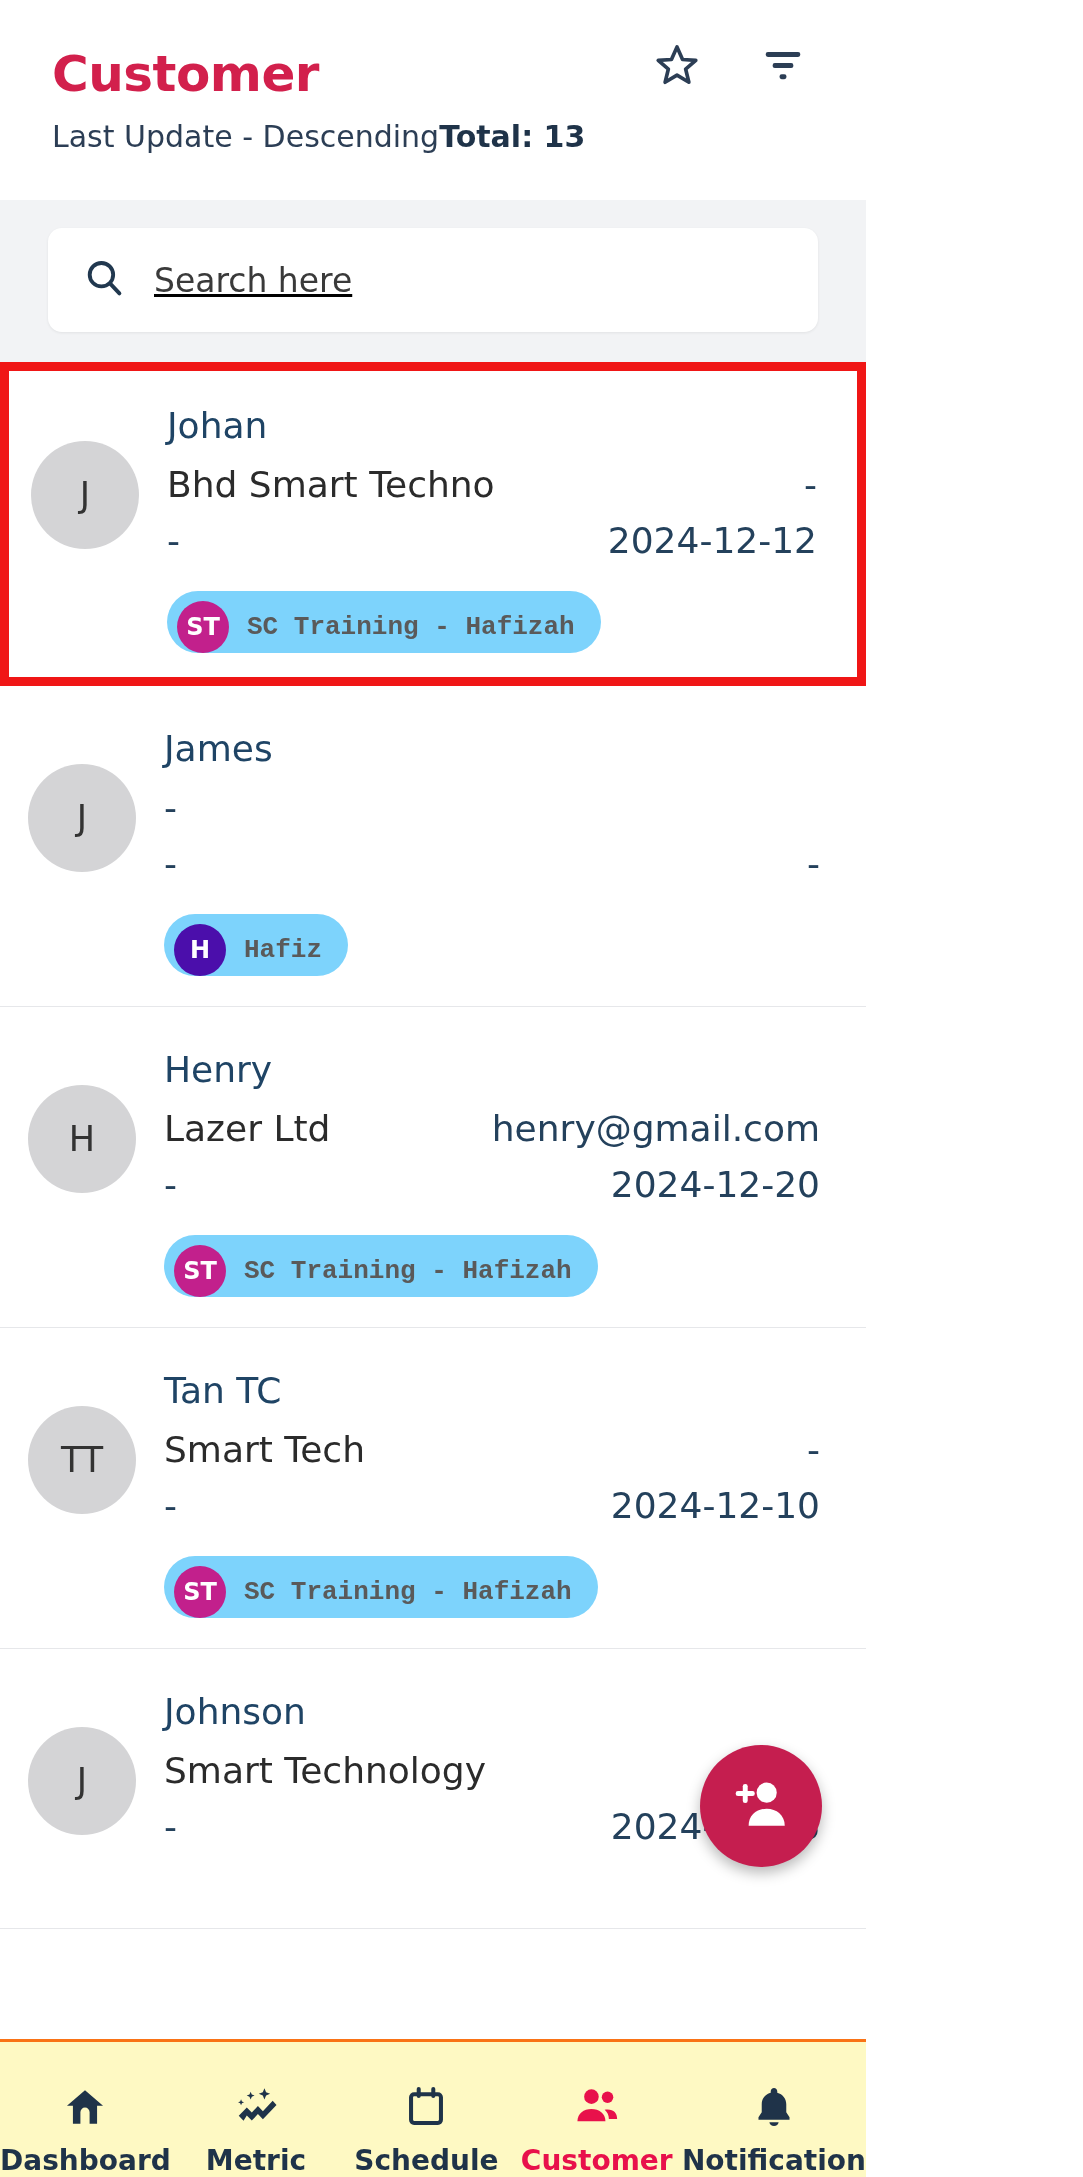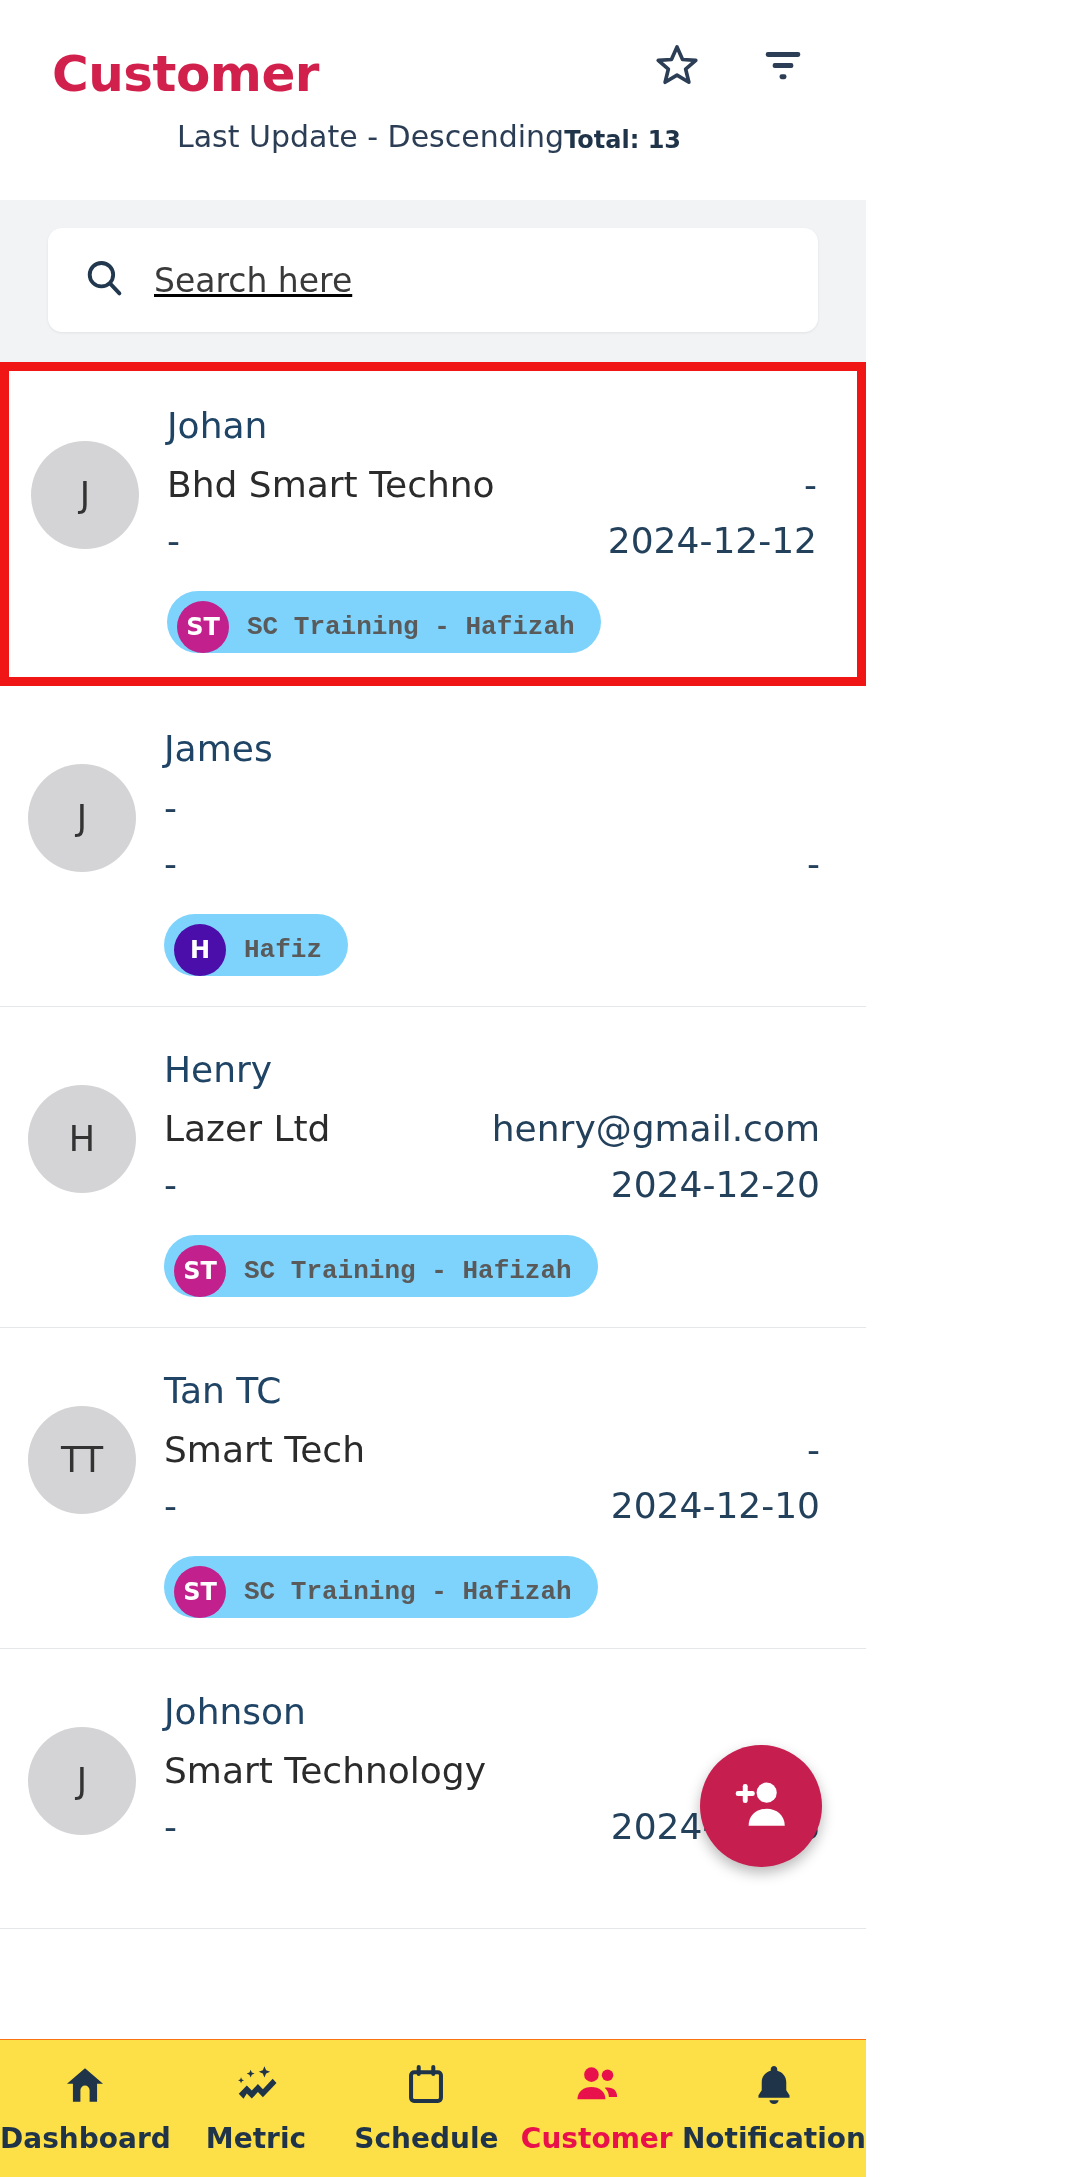--- a/index.html
+++ b/index.html
@@ -34,28 +34,28 @@
     letter-spacing:-0.5px;
     line-height:1.05;
     margin-top:20px;
   }
   .header-icons {
     display:flex; align-items:center; gap:60px;
     margin-top:14px; margin-right:8px;
   }
   .hicon { width:46px; height:46px; display:block; }
   .header-sub {
-    display:flex; align-items:flex-end; justify-content:center;
+    display:flex; align-items:flex-end; justify-content:flex-start;
     margin-top:18px;
   }
   .sort-label {
     font-size:30px; color:#2C3E55; font-weight:400;
   }
   .total-label {
-    font-size:24px; color:#1F3349; font-weight:700;
+    font-size:30px; color:#1F3349; font-weight:700;
     margin-right:8px;
   }
 
   
   .search-wrap {
     background:#F2F3F5;
     padding:28px 48px 30px 48px;
     flex:0 0 auto;
   }
   .search-box {
@@ -166,24 +166,24 @@
     display:flex; align-items:center; justify-content:center;
     box-shadow:0 6px 14px rgba(0,0,0,0.28);
     z-index:40;
   }
   .fab svg { width:62px; height:62px; }
 
   
   .bottom-nav {
     flex:0 0 auto;
     height:138px;
-    background:#fde047;
-    border-top:1px solid #f97316;
+    background:#fef9c3;
+    border-top:3px solid #f97316;
     display:flex;
-    align-items:center;
+    align-items:flex-end;
     z-index:50;
   }
   .nav-item {
     flex:1 1 0;
     display:flex; flex-direction:column;
     align-items:center; justify-content:center;
     gap:14px;
   }
   .nav-icon { width:46px; height:46px; display:block; }
   .nav-label {

